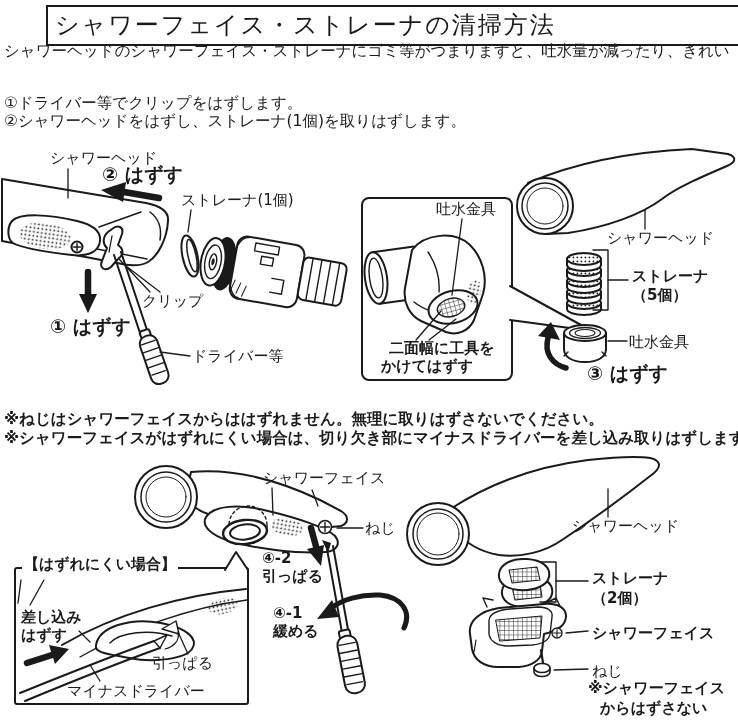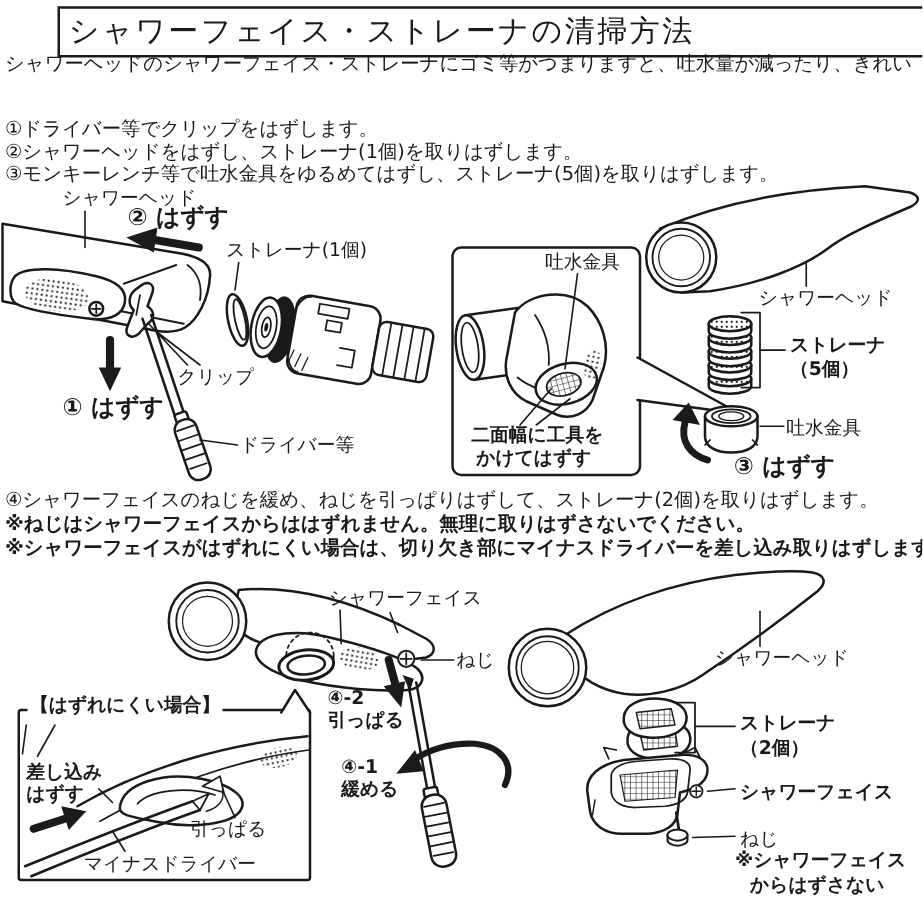--- a/index.html
+++ b/index.html
@@ -221,35 +221,33 @@
       </g>
     </g>
   </svg>
 
   <div class="title-box">シャワーフェイス・ストレーナの清掃方法</div>
 
   <div class="doc-line" style="top:44px">シャワーヘッドのシャワーフェイス・ストレーナにゴミ等がつまりますと、吐水量が減ったり、きれい</div>
 
   <div class="doc-line" style="top:96px">①ドライバー等でクリップをはずします。</div>
   <div class="doc-line" style="top:114px">②シャワーヘッドをはずし、ストレーナ(1個)を取りはずします。</div>
-  <div class="doc-line" style="top:132px">③モンキーレンチ等で吐水金具をゆるめてはずし、ストレーナ(5個)を取りはずします。</div>
-
-  <div class="doc-line" style="top:393px">④シャワーフェイスのねじを緩め、ねじを引っぱりはずして、ストレーナ(2個)を取りはずします。</div>
+
   <div class="doc-line b" style="top:412px">※ねじはシャワーフェイスからははずれません。無理に取りはずさないでください。</div>
   <div class="doc-line b" style="top:431px">※シャワーフェイスがはずれにくい場合は、切り欠き部にマイナスドライバーを差し込み取りはずします。</div>
 
   <div class="lbl" style="left:50px;top:151px">シャワーヘッド</div>
   <div class="lbl lbl16 b" style="left:102px;top:165px">② はずす</div>
   <div class="lbl" style="left:181px;top:193px">ストレーナ(1個)</div>
   <div class="lbl" style="left:142px;top:294px">クリップ</div>
   <div class="lbl lbl16 b" style="left:50px;top:317px">① はずす</div>
   <div class="lbl" style="left:192px;top:349px">ドライバー等</div>
 
   <div class="lbl" style="left:436px;top:202px">吐水金具</div>
-  <div class="lbl b" style="left:377px;top:341px">二面幅に工具を</div>
+  <div class="lbl b" style="left:389px;top:341px">二面幅に工具を</div>
   <div class="lbl b" style="left:381px;top:359px">かけてはずす</div>
 
   <div class="lbl" style="left:607px;top:231px">シャワーヘッド</div>
   <div class="lbl b" style="left:632px;top:269px">ストレーナ</div>
   <div class="lbl b" style="left:632px;top:288px">（5個）</div>
   <div class="lbl" style="left:629px;top:335px">吐水金具</div>
   <div class="lbl lbl16 b" style="left:587px;top:364px">③ はずす</div>
 
   <div class="lbl" style="left:263px;top:471px">シャワーフェイス</div>
   <div class="lbl" style="left:365px;top:521px">ねじ</div>

